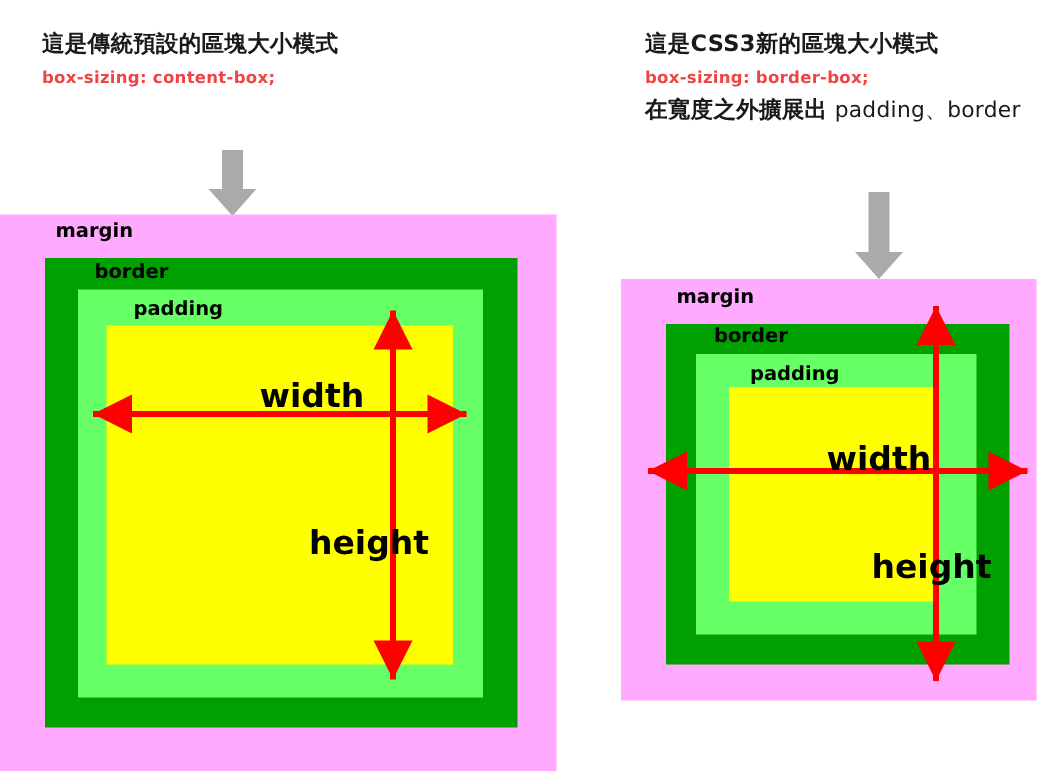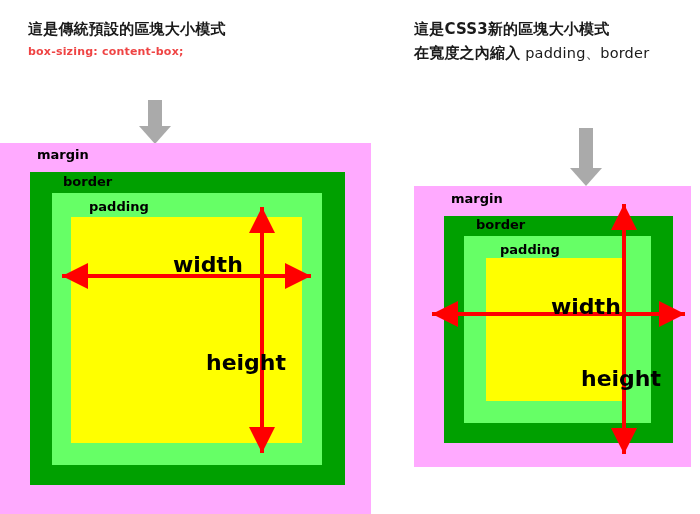--- a/index.html
+++ b/index.html
@@ -42,21 +42,21 @@
     font-weight: bold;
     font-family: "DejaVu Sans", "Liberation Sans", sans-serif;
   }
   .caption .line .plain {
     font-weight: normal;
     font-size: 14.5px;
   }
   #caption-left { left: 28px; top: 22px; }
   #caption-left .line { margin-bottom: 9px; }
   #caption-right { left: 414px; top: 22px; }
-  #caption-right .line { margin-bottom: 9px; }
+  #caption-right .line { margin-bottom: 9px; margin-left: 16px; }
 
   
   .gray-arrow { position: absolute; }
   .gray-arrow .shaft {
     position: absolute;
     left: 50%;
     top: 0;
     width: 14px;
     margin-left: -7px;
     background: #aaaaaa;
@@ -218,21 +218,22 @@
       <div class="tip top"></div>
       <div class="tip bottom"></div>
     </div>
 
     <div class="dim-label" id="label-width-left">width</div>
     <div class="dim-label" id="label-height-left">height</div>
   </div>
 
   <div class="caption" id="caption-right">
     <span class="line">這是CSS3新的區塊大小模式</span>
-    <span class="line"><span>在寬度之內縮入</span><span class="plain"> padding、border</span></span>
+    <span class="line code">box-sizing: border-box;</span>
+    <span class="line"><span>在寬度之外擴展出</span><span class="plain"> padding、border</span></span>
   </div>
 
   <div class="gray-arrow" id="gray-arrow-right">
     <div class="shaft"></div>
     <div class="head"></div>
   </div>
 
   <div class="boxdiagram" id="diagram-right">
     <div class="layer-margin"></div>
     <div class="layer-border"></div>

